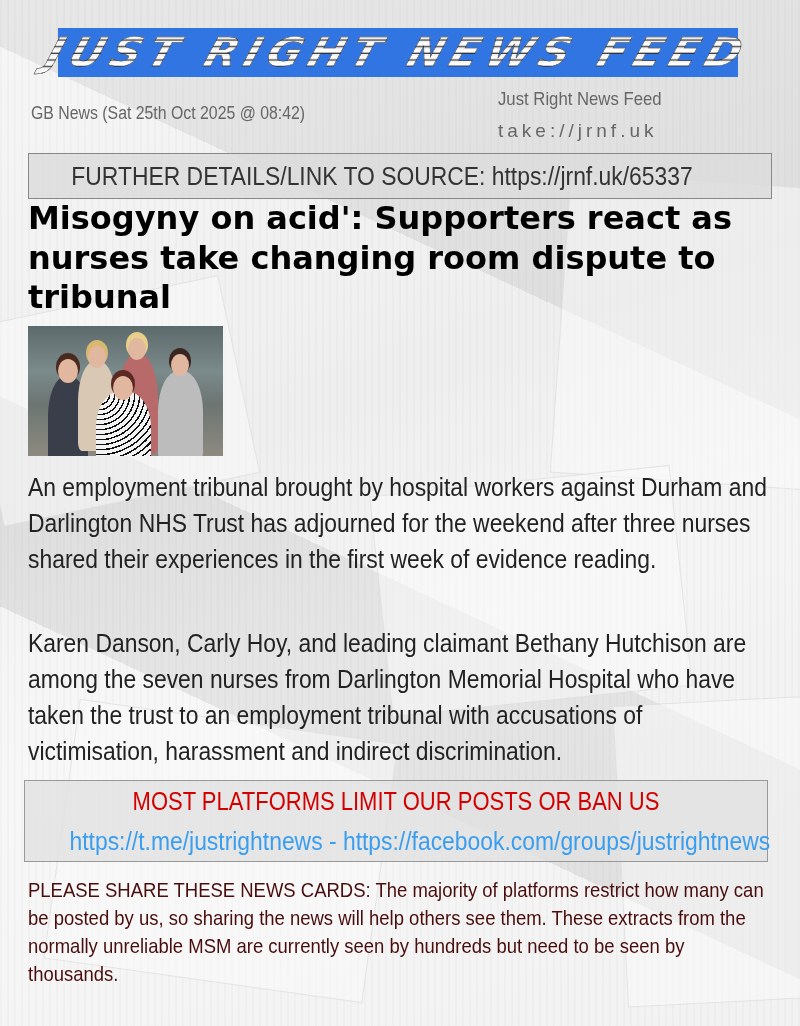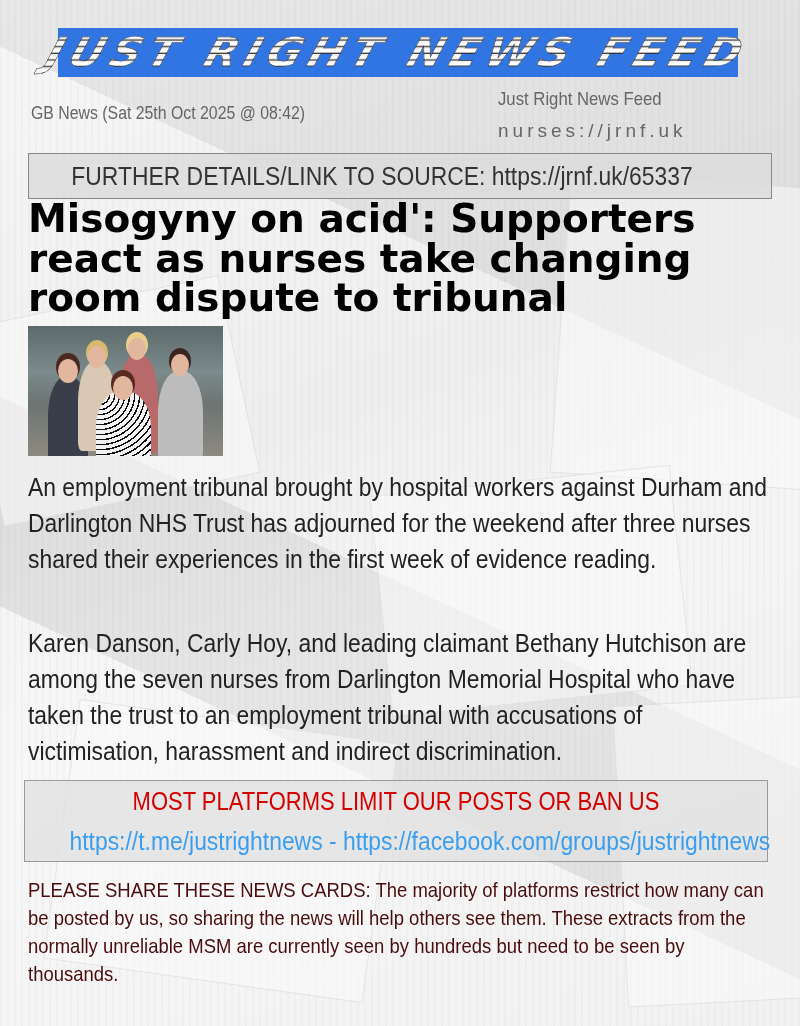--- a/index.html
+++ b/index.html
@@ -48,21 +48,21 @@
     position: absolute; left: 28px; top: 153px; width: 742px; height: 44px;
     background: rgba(220,220,220,0.85); border: 1px solid #888;
     display: flex; align-items: center; justify-content: flex-start;
   }
   .details-text {
     font-size: 26px; color: #333; transform: scaleX(0.88); white-space: nowrap;
   }
   .headline {
     position: absolute; left: 28px; top: 199px; width: 750px;
     font-family: "DejaVu Sans", sans-serif; font-weight: bold;
-    font-size: 39px; line-height: 39.5px; color: #000;
+    font-size: 32px; line-height: 39.5px; color: #000;
   }
   .photo {
     position: absolute; left: 28px; top: 326px; width: 195px; height: 130px;
     background: linear-gradient(180deg, #5d6a6c 0%, #7b8a8b 35%, #6c7572 60%, #8d8a80 100%);
     overflow: hidden;
   }
   .person { position: absolute; border-radius: 45% 45% 10% 10%; }
   .head { position: absolute; border-radius: 50%; background: #e2b7a0; }
   .body-text {
     position: absolute; left: 28px; width: 750px;
@@ -102,21 +102,21 @@
   <div class="sheet" style="left:620px;top:700px;width:220px;height:300px;transform:rotate(-3deg);"></div>
 </div>
 
 <div class="content">
   <div class="banner">
     <span class="banner-text">JUST RIGHT NEWS FEED</span>
   </div>
 
   <div class="source-line">GB News (Sat 25th Oct 2025 @ 08:42)</div>
   <div class="brand-name">Just Right News Feed</div>
-  <div class="brand-url">nurses://jrnf.uk</div>
+  <div class="brand-url">take://jrnf.uk</div>
 
   <div class="details-box">
     <span class="details-text">FURTHER DETAILS/LINK TO SOURCE: https://jrnf.uk/65337</span>
   </div>
 
   <div class="headline">Misogyny on acid': Supporters react as nurses take changing room dispute to tribunal</div>
 
   <div class="photo" title="Group photo of five women standing outside a building">
     <div class="person" style="left:20px;top:50px;width:40px;height:90px;background:#3a3d4a;"></div>
     <div class="head" style="left:30px;top:33px;width:20px;height:24px;box-shadow:0 -4px 0 2px #4a2a20;"></div>

